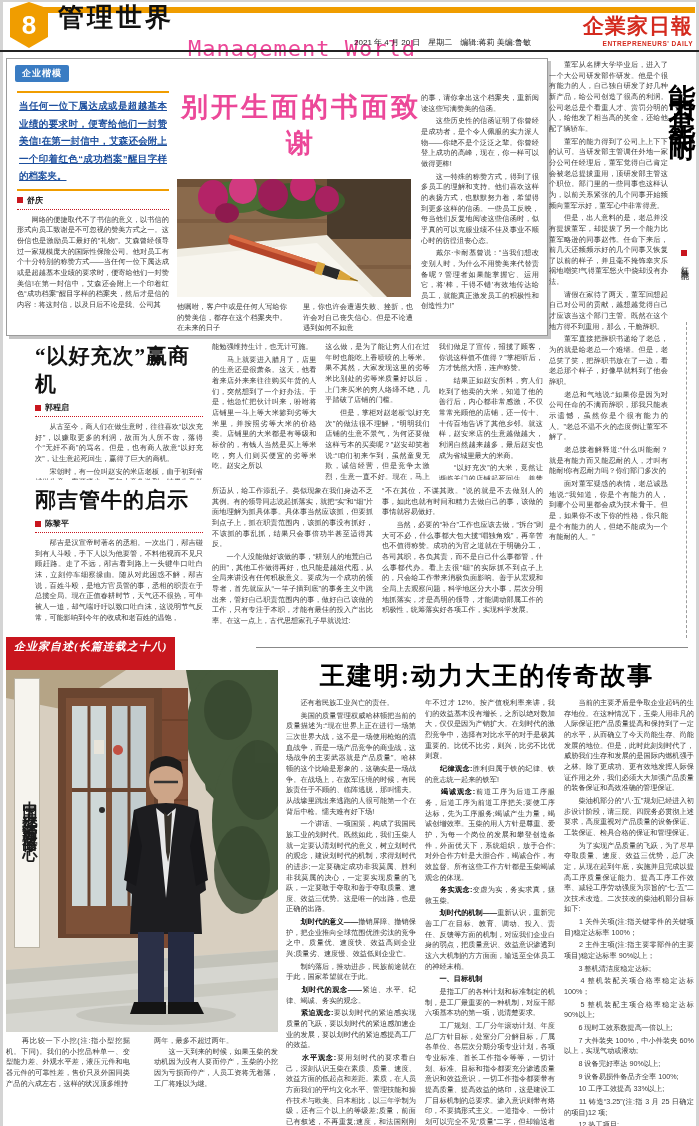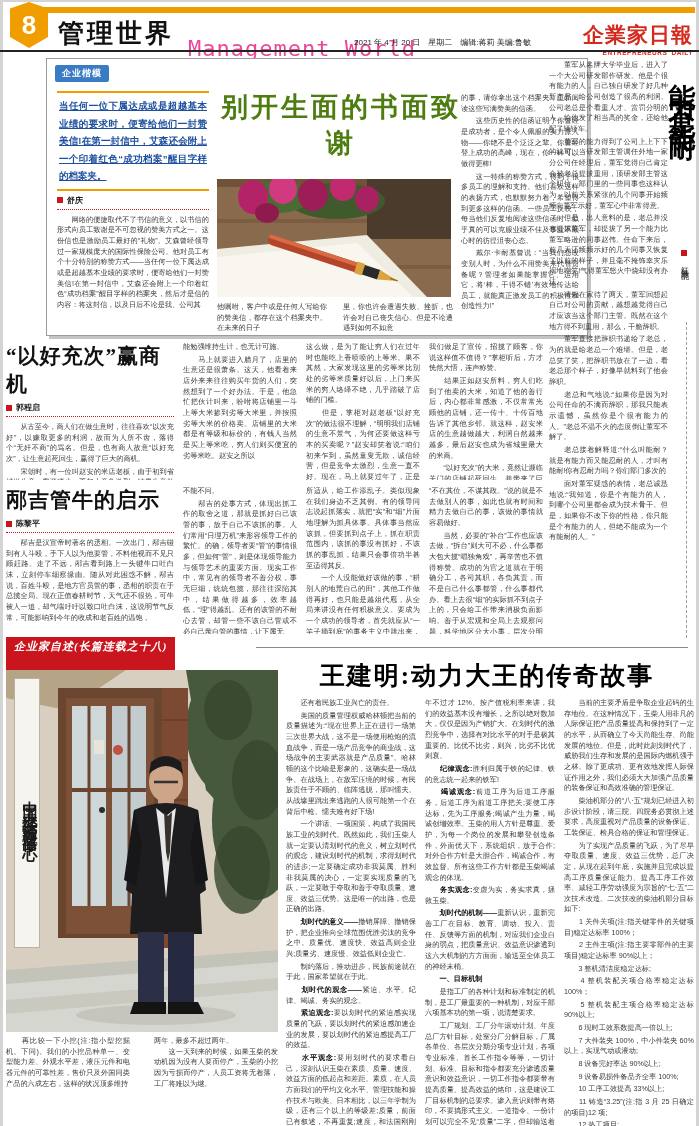--- a/index.html
+++ b/index.html
@@ -5,61 +5,61 @@
   html,body{margin:0;padding:0;background:#d8d8d8;}
   #page{position:relative;width:699px;height:1126px;margin:0 auto;background:#fff;
         overflow:hidden;font-family:"Liberation Sans",sans-serif;color:#3a3a3a;
         box-shadow:inset 3px 0 0 #d4d4d4, inset -3px 0 0 #d4d4d4, inset 0 2px 0 #d4d4d4;}
   
   .hdr{position:absolute;left:0;top:0;width:699px;height:52px;}
   .hdr-bar{position:absolute;left:28px;top:7px;right:4px;height:6px;background:#f09d00;}
   .hdr-badge{position:absolute;left:10px;top:2px;width:38px;height:46px;background:#f09d00;
      clip-path:polygon(50% 0,100% 14%,100% 76%,50% 100%,0 76%,0 14%);
      display:flex;align-items:center;justify-content:center;color:#fff;font-size:26px;font-weight:bold;}
-  .hdr-title{position:absolute;left:58px;top:16px;font-size:26px;font-weight:bold;color:#111;
+  .hdr-title{position:absolute;left:58px;top:0;font-size:26px;font-weight:bold;color:#111;
      letter-spacing:3px;font-family:"Liberation Sans",sans-serif;}
   .hdr-title-en{position:absolute;left:188px;top:36px;font-size:22px;color:#ec4899;
      font-family:"DejaVu Sans Mono",monospace;letter-spacing:1px;text-align:right;}
   .hdr-date{position:absolute;right:168px;top:37px;font-size:8px;color:#222;white-space:nowrap;}
-  .masthead{position:absolute;right:6px;top:12px;width:158px;text-align:right;color:#d42a1e;margin-top:9px;}
+  .masthead{position:absolute;right:6px;top:12px;width:158px;text-align:right;color:#d42a1e;}
   .masthead .cn{font-size:21px;font-weight:bold;font-family:"Liberation Serif",serif;letter-spacing:1px;}
   .masthead .en{font-size:6.5px;letter-spacing:.5px;font-weight:bold;}
   .hdr-rule{position:absolute;left:0;top:50px;width:699px;height:2px;background:#222;}
   
   .para{margin:0 0 2px 0;font-size:7.2px;line-height:1.48;text-align:justify;}
   .para b{color:#111;margin-top:32px;}
   .para b:empty{display:none;}
   h2.secline{margin:0;font-family:"Liberation Serif",serif;color:#111;}
   .byline{font-size:8px;font-weight:bold;color:#222;margin:4px 0 5px 0;
      border-bottom:1px dotted #c9161e;padding-bottom:3px;display:flex;align-items:center;gap:4px;}
   .rsq{width:6px;height:6px;background:#c9161e;display:inline-block;}
   
   .fbox{position:absolute;left:6px;top:58px;width:540px;height:276px;background:#fff;
-     border:1px solid #9b9b9b;box-shadow:3px 3px 0 #c4c4c4;margin-left:40px;}
+     border:1px solid #9b9b9b;box-shadow:3px 3px 0 #c4c4c4;}
   .ftag{position:absolute;left:8px;top:6px;background:#3a7cc3;color:#fff;font-size:9px;
      font-weight:bold;padding:2px 7px;border-radius:2px;letter-spacing:1px;}
   .fleft{position:absolute;left:10px;top:28px;width:152px;bottom:6px;overflow:hidden;}
   .orule{height:2px;background:#f09d00;margin:4px 0;}
   .fquote{font-size:9.5px;line-height:1.85;color:#1d4f9e;font-weight:bold;text-align:justify;margin:4px 2px;text-decoration:underline;}
   .fb-head{position:absolute;left:168px;top:30px;width:252px;text-align:center;
-     font-size:27px;letter-spacing:3px;font-weight:bold;font-family:"Liberation Serif",serif;color:#4d7c0f;}
+     font-size:27px;letter-spacing:3px;font-weight:bold;font-family:"Liberation Serif",serif;color:#ec4899;}
   .fb-photo{position:absolute;left:170px;top:120px;width:234px;height:118px;overflow:hidden;}
   .fb-capcols{position:absolute;left:170px;top:243px;width:236px;display:flex;gap:16px;}
   .fb-capcols .c{flex:1;overflow:hidden;}
   .fright{position:absolute;left:414px;top:34px;width:118px;bottom:6px;overflow:hidden;}
   
   .rail-body{position:absolute;left:549px;top:60px;width:119px;height:578px;overflow:hidden;}
   .rail-head{position:absolute;left:664px;top:62px;height:236px;writing-mode:vertical-rl;
      font-size:27px;font-weight:bold;color:#000;letter-spacing:10px;font-family:"Liberation Serif",serif;}
   .rail-by{position:absolute;left:678px;top:250px;display:flex;flex-direction:column;align-items:center;gap:4px;}
   .rail-by .nm{writing-mode:vertical-rl;font-size:8px;color:#222;letter-spacing:2px;}
   .rail-dash{position:absolute;left:686px;top:322px;height:316px;border-left:1px dashed #9a9a9a;}
   
   .sec{position:absolute;left:6px;width:537px;display:flex;gap:9px;overflow:hidden;}
-  .sec .hcol{width:168px;flex:none;overflow:hidden;}
+  .sec .hcol{width:168px;flex:none;overflow:hidden;margin-left:29px;}
   .sec .hcol h2{font-size:21px;letter-spacing:1px;}
   .sec .col{flex:1;overflow:hidden;}
   #sec1{top:342px;height:138px;}
   #sec2{top:486px;height:148px;}
   
   .banner-row{position:absolute;left:6px;top:637px;width:688px;height:20px;}
   .banner{position:absolute;left:0;top:0;background:#c9161e;color:#fff;font-size:11px;
      font-weight:bold;font-style:italic;font-family:"Liberation Serif",serif;
      padding:2px 8px 18px 8px;letter-spacing:1px;}
   .banner-line{position:absolute;left:250px;right:6px;top:10px;height:1px;background:#888;}
@@ -216,25 +216,20 @@
         <span class="rsq"></span>
         <span>陈黎平</span>
       </div>
       <div>
 
       <p class="para"><span>　　邴吉是汉宣帝时著名的丞相。一次出门，邴吉碰到有人斗殴，手下人以为他要管，不料他视而不见只顾赶路。走了不远，邴吉看到路上一头犍牛口吐白沫，立刻停车细察缘由。随从对此困惑不解，邴吉说，百姓斗殴，是地方官员管的事，丞相的职责在于总揽全局。现在正值春耕时节，天气还不很热，可牛被人一追，却气喘吁吁以致口吐白沫，这说明节气反常，可能影响到今年的收成和老百姓的温饱，</span></p>
         </div>
     </div>
     <div class="col">
 
-    <p class="para"><span>不能不问。</span></p>
-        <p class="para"><span>　　邴吉的处事方式，体现出抓工作的取舍之道，那就是抓好自己该管的事，放手自己不该抓的事。人们常用“日理万机”来形容领导工作的繁忙。的确，领导者要“管”的事情很多，但如何“管”，则是体现领导能力与领导艺术的重要方面。现实工作中，常见有的领导者不善分权，事无巨细，统统包揽，那往往深陷其中，结果做得越多，效率越低，“理”得越乱。还有的该管的不耐心去管，却管一些不该自己管或不必自己亲自管的事情，让下属无</span></p>
-      </div>
-    <div class="col">
-
     <p class="para"><span>所适从，给工作添乱子。类似现象在我们身边不乏其例。有的领导同志说起抓落实，就把“实”和“细”片面地理解为抓具体事。具体事当然应该抓，但要抓到点子上，抓在职责范围内，该抓的事没有抓好，不该抓的事乱抓，结果只会事倍功半甚至适得其反。</span></p>
         <p class="para"><span>　　一个人没能做好该做的事，“耕别人的地荒自己的田”，其他工作做得再好，也只能是越俎代庖，从全局来讲没有任何积极意义。要成为一个成功的领导者，首先就应从“一竿子插到底”的事务主义中跳出来，管好自己职责范围内的事，做好自己该做的工作，只有专注于本职，才能有最佳的投入产出比率。在这一点上，古代思想家孔子早就说过:</span></p>
       </div>
     <div class="col">
 
     <p class="para"><span>“不在其位，不谋其政。”说的就是不去做别人的事，如此也就有时间和精力去做自己的事，该做的事情就容易做好。</span></p>
         <p class="para"><span>　　当然，必要的“补台”工作也应该去做，“拆台”则大可不必，什么事都大包大揽“唱独角戏”，再辛苦也不值得称赞。成功的为官之道就在于明确分工，各司其职，各负其责，而不是自己什么事都管，什么事都代办。看上去很“细”的实际抓不到点子上的，只会给工作带来消极负面影响。善于从宏观和全局上去观察问题，科学地区分大小事，层次分明地抓落实，才是高明的领导，才能调动部属工作的积极性，统筹落实好各项工作，实现科学发展。</span></p>
       </div>
   </div>
 

